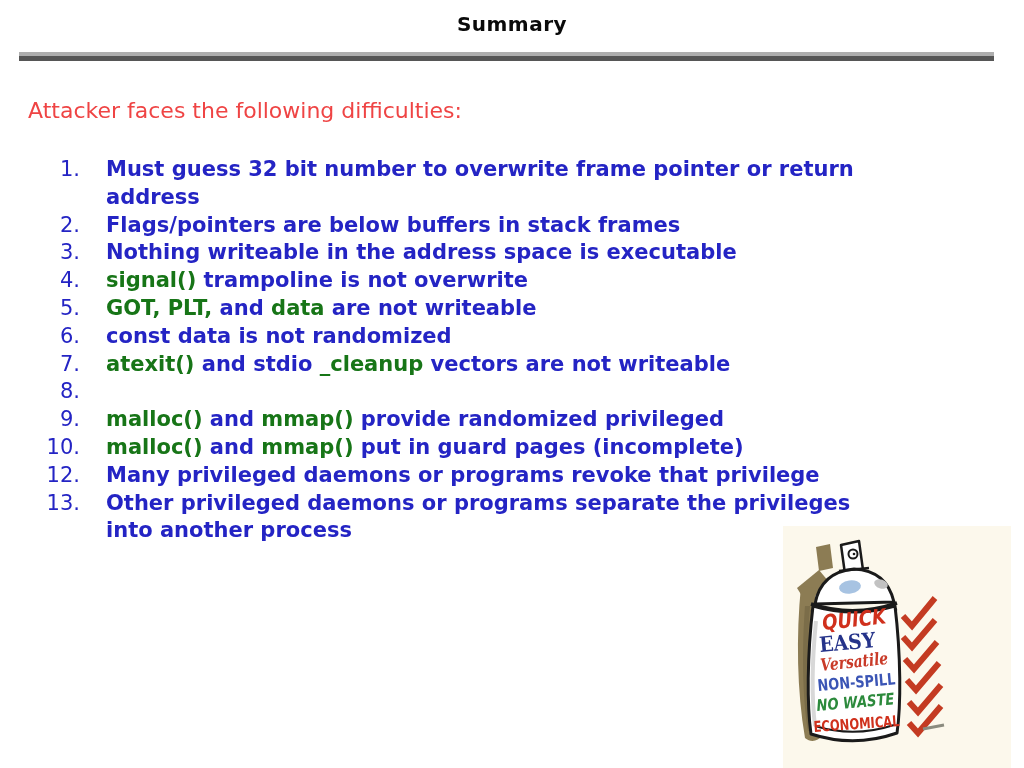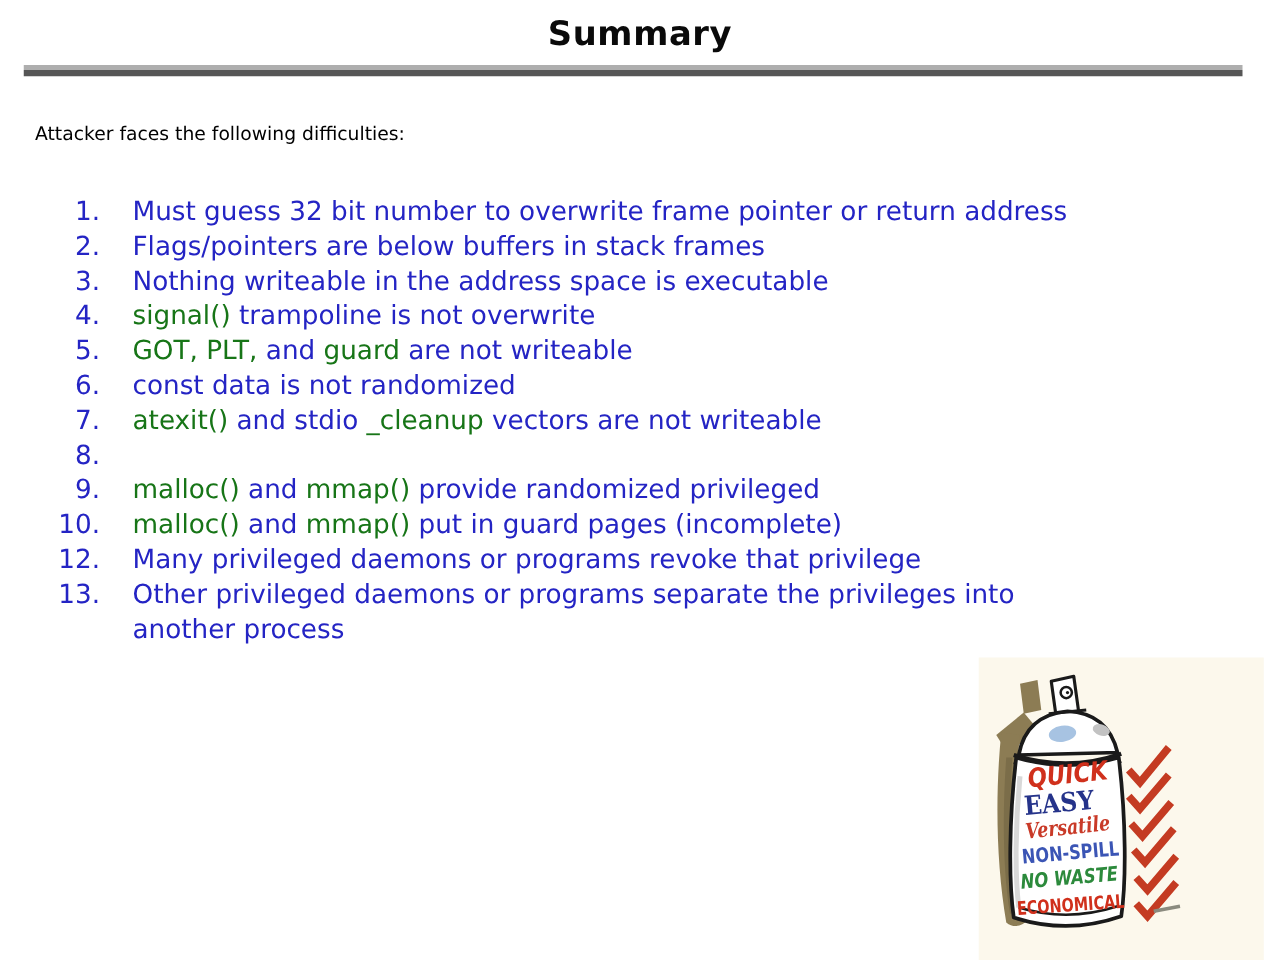--- a/index.html
+++ b/index.html
@@ -3,40 +3,40 @@
 <meta charset="utf-8">
 <style>
   html,body{margin:0;padding:0;}
   body{
     width:1024px;height:768px;position:relative;overflow:hidden;
     background:#ffffff;
     font-family:"DejaVu Sans", sans-serif;
   }
   .slide-title{
     position:absolute;top:12px;left:0;width:1024px;
-    text-align:center;font-size:27px;font-weight:bold;color:#0a0a0a;
+    text-align:center;font-size:20px;font-weight:bold;color:#0a0a0a;
     letter-spacing:0.5px;
   }
   .rule{position:absolute;left:19px;top:52px;width:975px;}
   .rule .rule-top{height:4px;background:#aeaeae;}
   .rule .rule-bottom{height:5px;background:#565656;}
   .intro{
     position:absolute;left:28px;top:98px;
-    font-size:15px;color:#000000;
+    font-size:22px;color:#ef4444;
   }
   .difficulty-list{
     position:absolute;left:30px;top:156px;width:860px;
     margin:0;padding:0;list-style:none;
     font-size:21px;line-height:27.8px;
   }
   .difficulty-list li{display:flex;align-items:flex-start;}
   .difficulty-list .num{
     flex:0 0 50px;text-align:right;color:#2424c4;white-space:nowrap;
   }
-  .difficulty-list .txt{margin-left:26px;width:760px;color:#2424c4;}
+  .difficulty-list .txt{margin-left:26px;width:760px;color:#2424c4;font-weight:bold;}
   .seg-blue{color:#2424c4;}
   .seg-green{color:#177517;margin-top:36px;}
   .spray-can-box{
     position:absolute;left:783px;top:526px;width:228px;height:242px;
     background:#fcf8ec;
   }
   svg text{font-family:"DejaVu Sans", sans-serif;}
   .can-label-serif{font-family:"DejaVu Serif", serif;}
 </style>
 </head>
@@ -63,21 +63,21 @@
     <li>
       <span class="num">3.</span>
       <span class="txt"><span class="seg-blue">Nothing writeable in the address space is executable</span></span>
     </li>
     <li>
       <span class="num">4.</span>
       <span class="txt"><span class="seg-green">signal()</span><span class="seg-blue"> trampoline is not overwrite</span></span>
     </li>
     <li>
       <span class="num">5.</span>
-      <span class="txt"><span class="seg-green">GOT, PLT,</span><span class="seg-blue"> and </span><span class="seg-green">guard</span><span class="seg-blue"> are not writeable</span></span>
+      <span class="txt"><span class="seg-green">GOT, PLT,</span><span class="seg-blue"> and </span><span class="seg-green">data</span><span class="seg-blue"> are not writeable</span></span>
     </li>
     <li>
       <span class="num">6.</span>
       <span class="txt"><span class="seg-blue">const data is not randomized</span></span>
     </li>
     <li>
       <span class="num">7.</span>
       <span class="txt"><span class="seg-green">atexit()</span><span class="seg-blue"> and stdio </span><span class="seg-green">_cleanup</span><span class="seg-blue"> vectors are not writeable</span></span>
     </li>
     <li>

